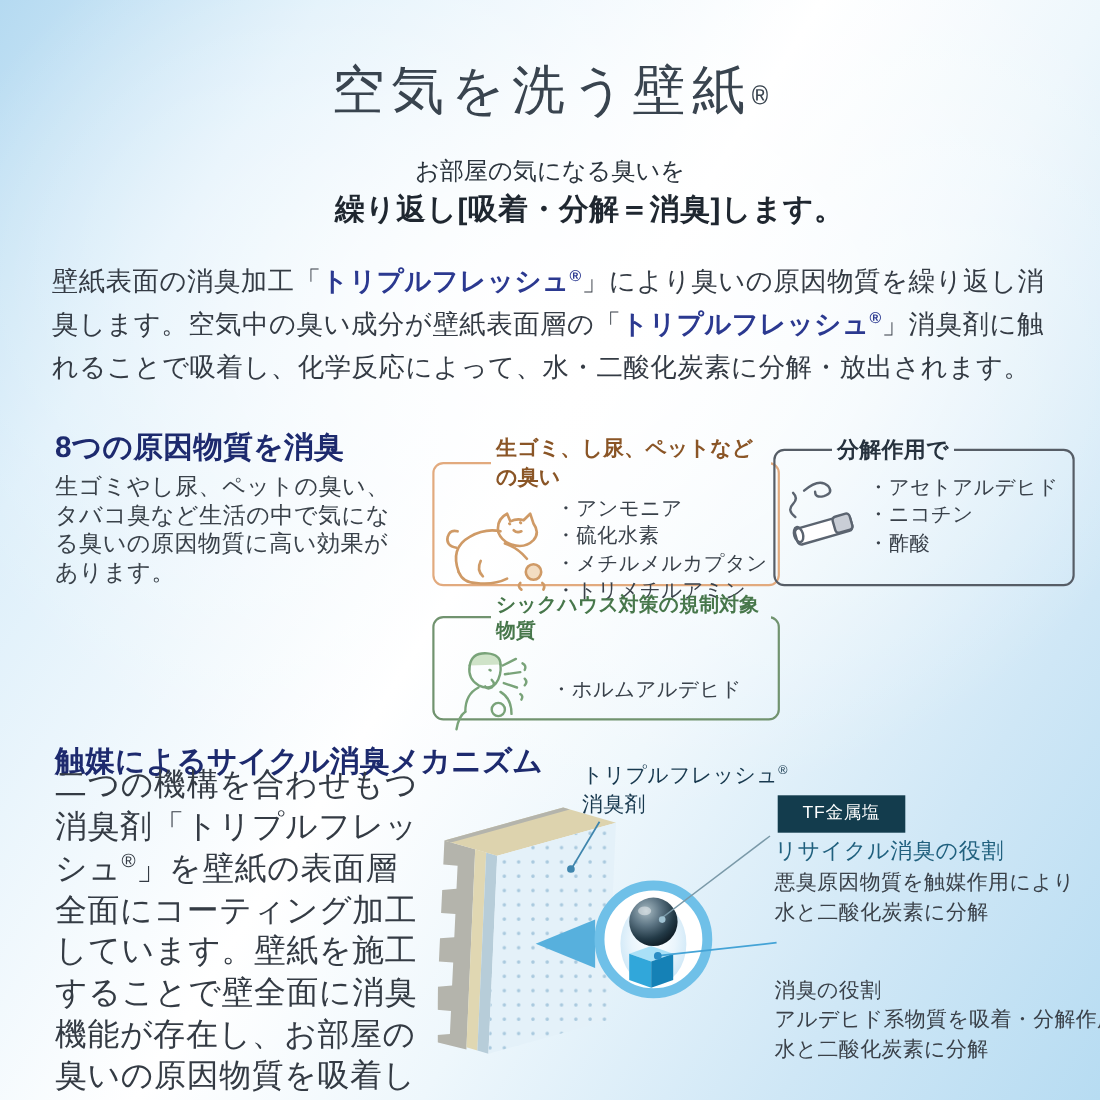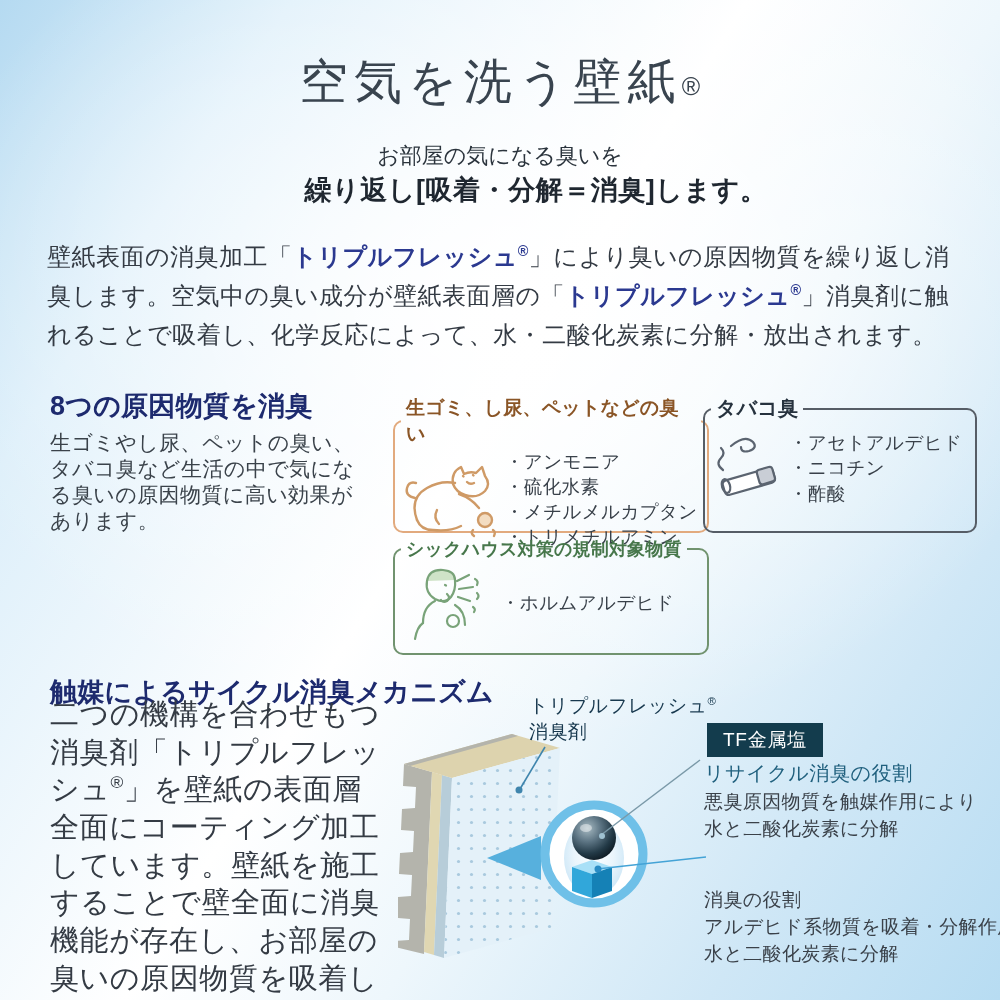--- a/index.html
+++ b/index.html
@@ -6,56 +6,56 @@
   body{font-family:"Liberation Sans","DejaVu Sans",sans-serif;}
   .page{
     position:relative;width:1000px;height:1000px;overflow:hidden;
     background:
       radial-gradient(ellipse 820px 620px at 50% 30%, #ffffff 0%, rgba(255,255,255,0) 72%),
       linear-gradient(122deg,#b5daf1 0%,#ddeffa 18%,#ffffff 46%,#eef7fc 62%,#cfe7f6 82%,#b7dcf2 100%);
     color:#343b44;
   }
   .title{
     position:absolute;top:50px;left:0;width:1000px;margin:0;text-align:center;
-    font-family:Liberation Sans, sans-serif;font-weight:400;
+    font-family:Liberation Mono, monospace;font-weight:400;
     font-size:48px;letter-spacing:0.13em;color:#39444f;
   }
   .title-reg{font-size:0.52em;letter-spacing:0;vertical-align:0.12em;}
   .subtitle1{position:absolute;top:141px;left:0;width:1000px;text-align:center;
     font-size:22px;color:#2b343d;}
   .subtitle2{position:absolute;top:172px;left:0;width:1000px;text-align:center;
     font-size:27px;font-weight:bold;color:#1f2730;letter-spacing:0.02em;margin-left:36px;}
   .intro{position:absolute;left:47px;top:238px;width:912px;margin:0;
     font-size:24px;line-height:1.62;letter-spacing:0.02em;color:#343b44;}
   .brand{color:#2b3990;font-weight:bold;}
   .sup{font-size:0.6em;vertical-align:super;}
   .h-odor{position:absolute;left:50px;top:388px;margin:0;
     font-size:27px;font-weight:bold;color:#1d2a6e;letter-spacing:0.01em;}
   .odor-body{position:absolute;left:50px;top:430px;width:312px;margin:0;
     font-size:21px;line-height:1.24;letter-spacing:0.02em;color:#3a424a;}
   fieldset.box{position:absolute;margin:0;padding:2px 6px 4px 6px;border-radius:10px;
     background:transparent;min-inline-size:0;}
-  fieldset.box legend{padding:0 5px;font-weight:bold;letter-spacing:0.01em;}
+  fieldset.box legend{padding:0 5px;font-weight:bold;letter-spacing:0.01em;margin-left:45px;}
   .box-waste{left:393px;top:395px;width:300px;height:128px;border:2px solid #e2aa7e;}
   .box-waste legend{font-size:19px;color:#8a5526;}
   .box-tobacco{left:703px;top:395px;width:258px;height:128px;border:2px solid #565d66;}
   .box-tobacco legend{font-size:20px;color:#26323e;}
   .box-sick{left:393px;top:537px;width:300px;height:108px;border:2px solid #71936f;}
   .box-sick legend{font-size:18px;color:#47774b;}
   .box-inner{display:flex;align-items:center;}
   .box-list{font-size:18.5px;line-height:1.36;color:#39414a;letter-spacing:0.02em;}
   .box-list div{white-space:nowrap;}
   .h-mech{position:absolute;left:50px;top:674px;margin:0;
     font-size:27px;font-weight:bold;color:#1d2a6e;letter-spacing:0.01em;text-align:center;}
   .mech-body{position:absolute;left:50px;top:696px;width:334px;margin:0;
     font-size:29px;line-height:1.3;letter-spacing:0.02em;color:#343b44;}
   .diagram-svg{position:absolute;left:398px;top:688px;width:584px;height:292px;}
   .coat-label{position:absolute;left:529px;top:693px;font-size:19px;line-height:1.35;
     color:#17384e;letter-spacing:0.02em;}
-  .badge{position:absolute;text-align:center;color:#ffffff;font-size:19px;letter-spacing:0.04em;}
+  .badge{position:absolute;text-align:center;color:#ffffff;font-size:16px;letter-spacing:0.04em;}
   .badge-metal{left:707px;top:723px;width:116px;height:34px;line-height:34px;background:#133c4d;}
   .badge-nitro{left:704px;top:845px;width:146px;height:33px;line-height:33px;background:#1b8fd2;}
   .role-title{position:absolute;left:704px;top:760px;font-size:20px;color:#20607e;
     font-weight:500;letter-spacing:0.03em;}
   .role-line{position:absolute;left:704px;font-size:19px;color:#3a4149;letter-spacing:0.02em;white-space:nowrap;}
   .rl1{top:789px;} .rl2{top:816px;}
   .nl0{top:887px;} .nl1{top:914px;} .nl2{top:941px;}
 </style>
 </head>
 <body>
@@ -93,21 +93,21 @@
       <div class="box-list">
         <div>・アンモニア</div>
         <div>・硫化水素</div>
         <div>・メチルメルカプタン</div>
         <div>・トリメチルアミン</div>
       </div>
     </div>
   </fieldset>
 
   <fieldset class="box box-tobacco">
-    <legend><span>タバコ臭</span></legend>
+    <legend><span>分解作用で</span></legend>
     <div class="box-inner">
       <svg width="78" height="88" viewBox="0 0 78 88">
         <g fill="none" stroke="#5b6470" stroke-width="2.2" stroke-linecap="round" stroke-linejoin="round">
           <path d="M20,22 q14,-12 22,-4 q5,6 -4,9 q-8,2 -8,-4"></path>
           <path d="M12,46 q-8,-6 -2,-12 q5,-5 0,-10"></path>
           <g>
             <rect x="12" y="50" width="52" height="15" rx="4" transform="rotate(-16 38 58)" fill="#ffffff"></rect>
             <rect x="48" y="49" width="16" height="15" rx="3" transform="rotate(-16 38 58)" fill="#c9ced6"></rect>
             <ellipse cx="15" cy="62" rx="4" ry="7" transform="rotate(-16 15 62)"></ellipse>
           </g>

